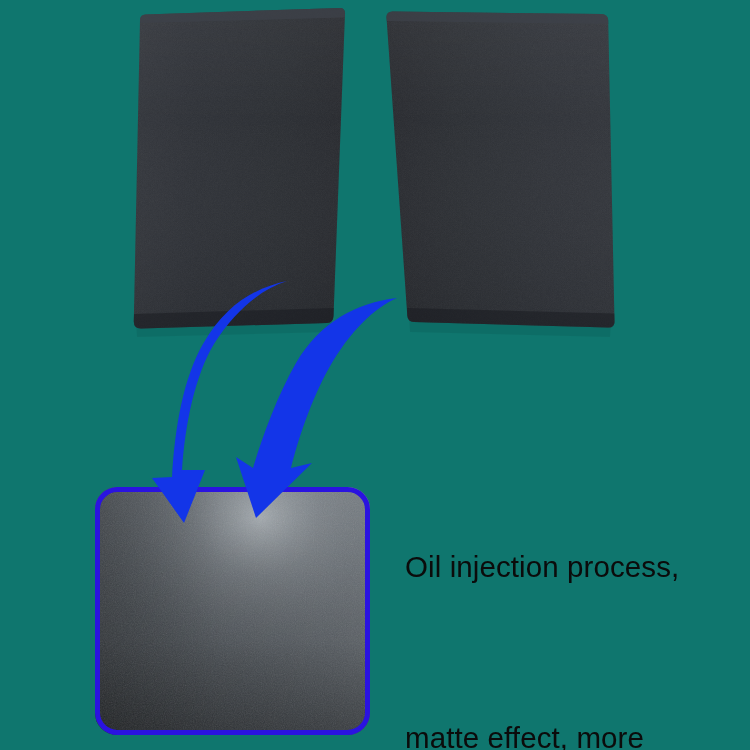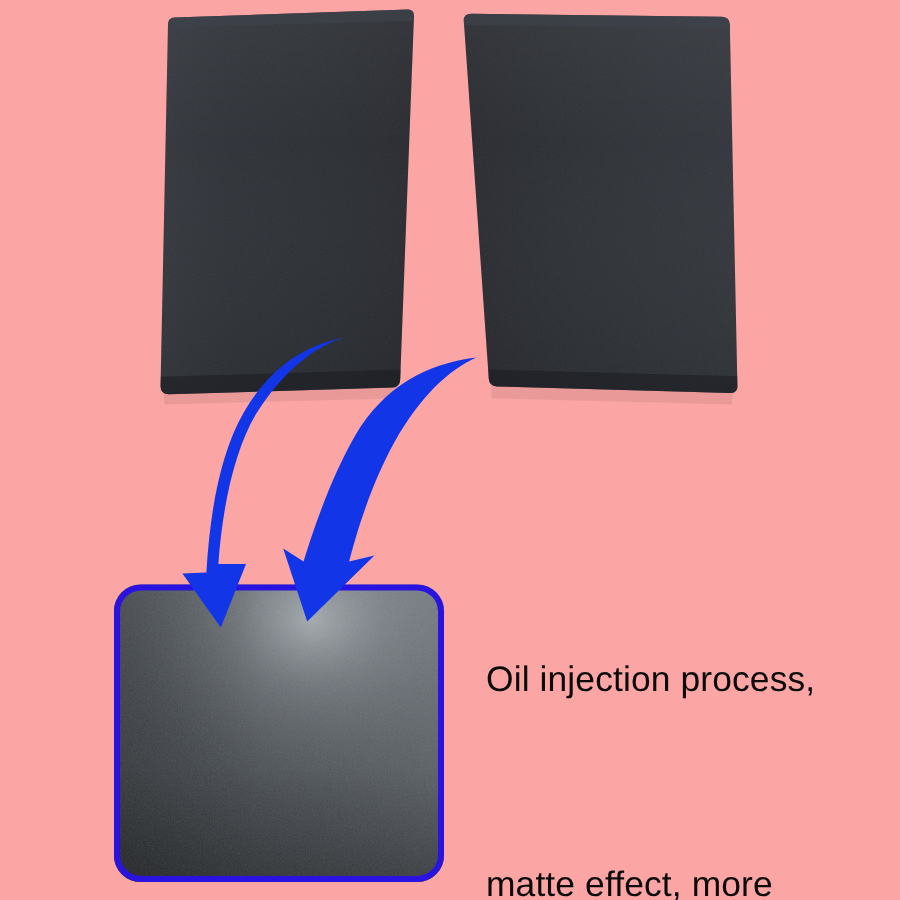--- a/index.html
+++ b/index.html
@@ -7,21 +7,21 @@
     padding: 0;
     background: #ffffff;
   }
   body {
     font-family: "Liberation Sans", sans-serif;
   }
   #scene {
     position: relative;
     width: 750px;
     height: 750px;
-    background: #fca5a5;
+    background: #0f766e;
     overflow: hidden;
   }
   #scene-svg {
     position: absolute;
     left: 0;
     top: 0;
     width: 750px;
     height: 750px;
     display: block;
   }

